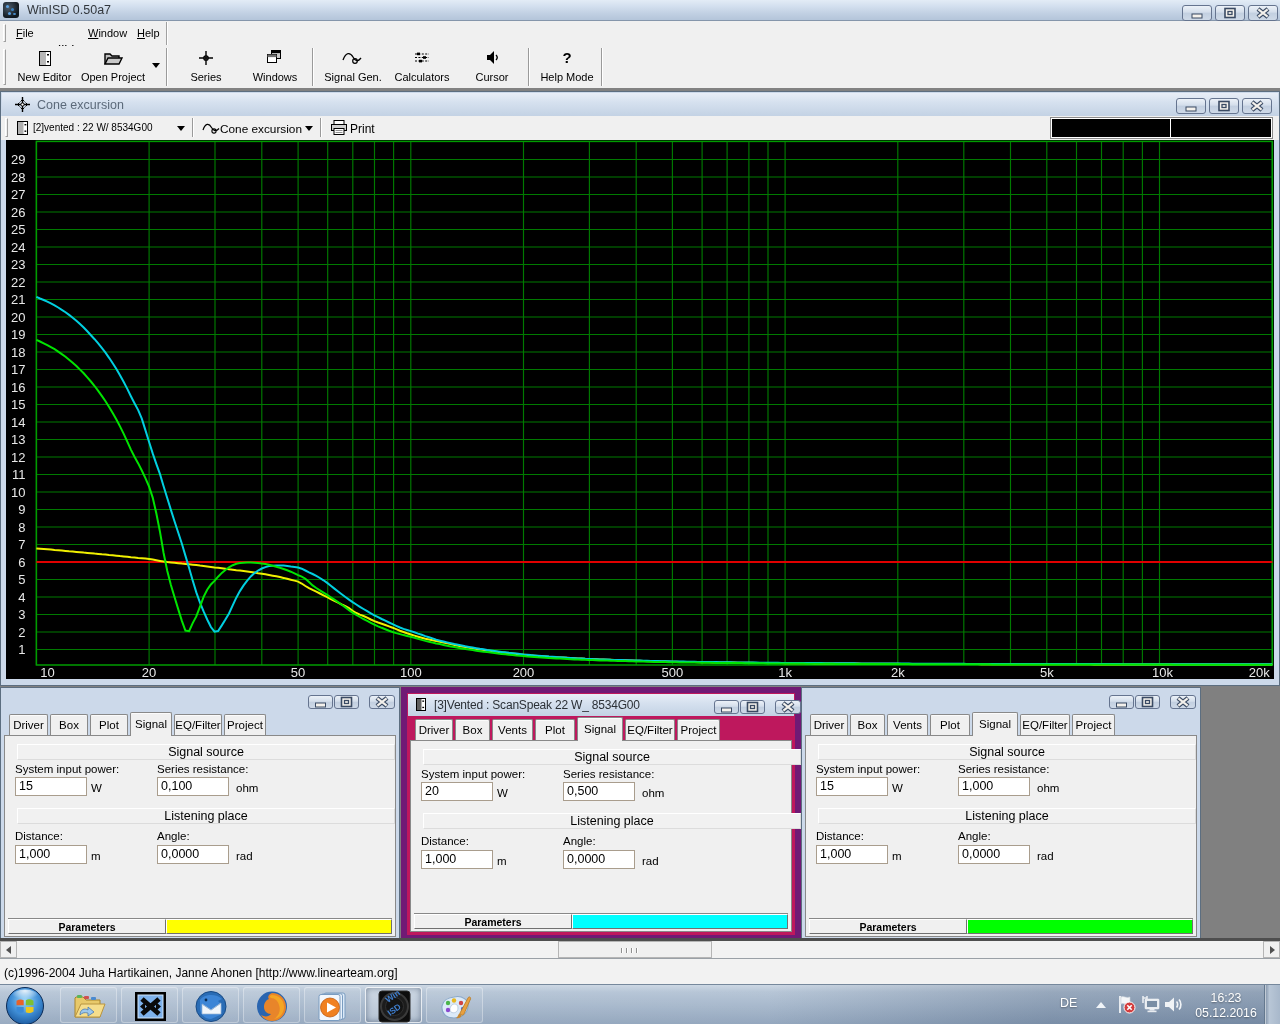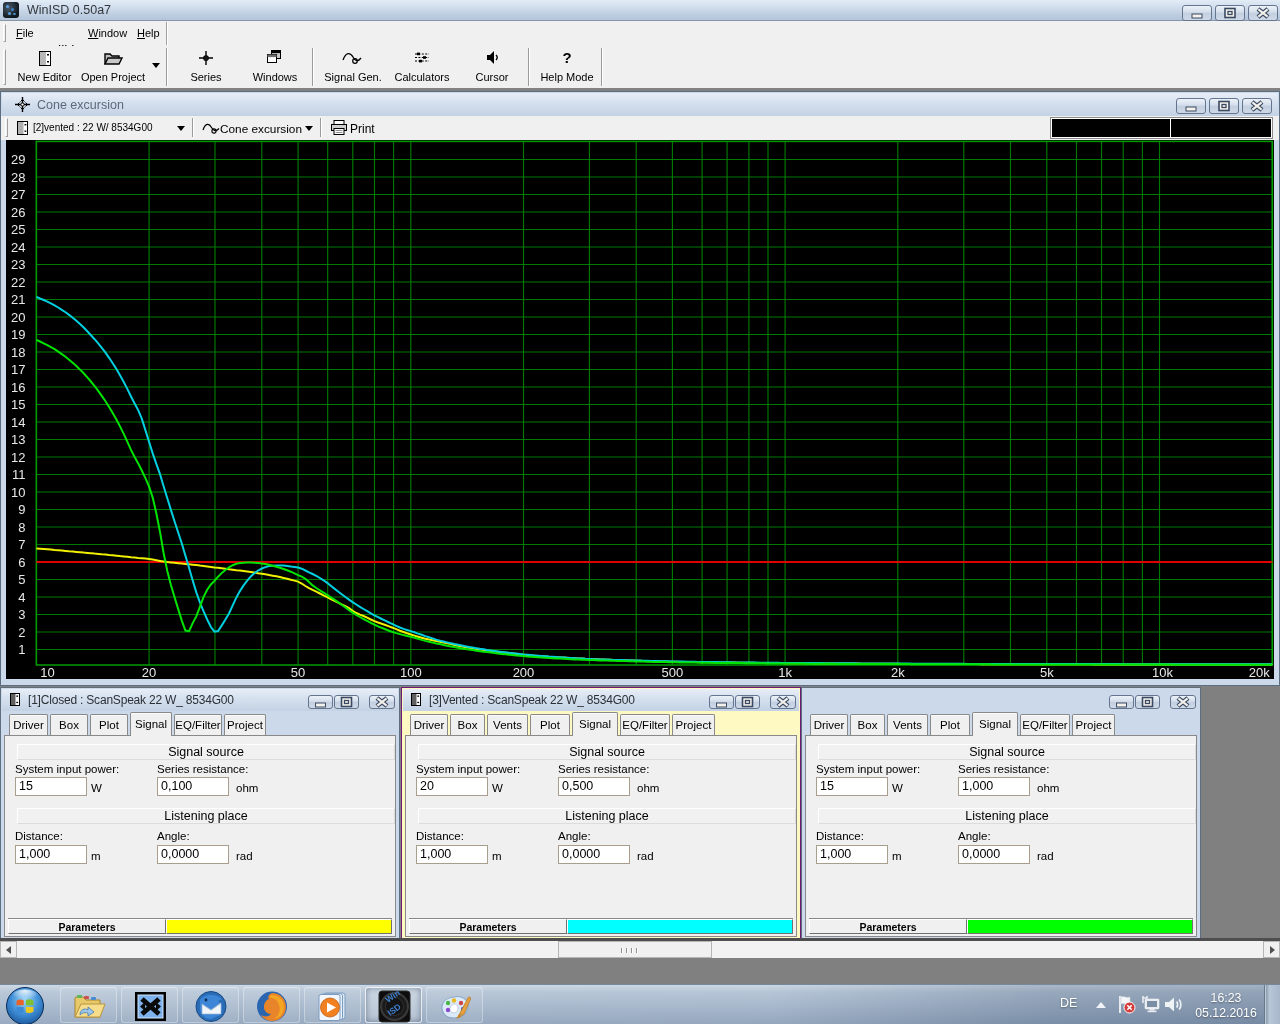--- a/index.html
+++ b/index.html
@@ -296,29 +296,20 @@
           <text x="666.4" y="536.5" text-anchor="middle">500</text>
           <text x="779.1" y="536.5" text-anchor="middle">1k</text>
           <text x="891.8" y="536.5" text-anchor="middle">2k</text>
           <text x="1040.8" y="536.5" text-anchor="middle">5k</text>
           <text x="1156.5" y="536.5" text-anchor="middle">10k</text>
           <text x="1253.2" y="536.5" text-anchor="middle">20k</text>
         </g>
       </svg>
     </div>
     <div class="abs" style="left:0px;top:687px;width:400px;height:254px;background:#ccd9ea;border:1px solid #5c6e80">
-      <div class="abs" style="left:1px;top:1px;right:1px;height:22px;background:linear-gradient(180deg,#e8eef7 0%,#d6e1ef 40%,#c3d2e4 100%)">
-        <svg class="abs" style="left:8px;top:4px" width="10" height="13" viewBox="0 0 10 13">
-          <rect x="0.5" y="0.5" width="9" height="12" fill="#606060" stroke="#000"></rect>
-          <rect x="5.5" y="1" width="3.5" height="11" fill="#fff"></rect>
-          <rect x="6.3" y="2.5" width="1.8" height="1.3" fill="#000"></rect>
-          <rect x="6.3" y="8.8" width="1.8" height="1.3" fill="#000"></rect>
-        </svg>
-        <div class="ptitle">[1]Closed : ScanSpeak 22 W_ 8534G00</div>
-      </div>
       <svg style="position:absolute;left:307px;top:7px" width="25" height="14" viewBox="0 0 25 14">
         <defs>
           <linearGradient id="bg3077" x1="0" y1="0" x2="0" y2="1">
             <stop offset="0" stop-color="#eef3f9"></stop>
             <stop offset="0.45" stop-color="#d4deeb"></stop>
             <stop offset="0.5" stop-color="#c2cfe0"></stop>
             <stop offset="1" stop-color="#cfdae8"></stop>
           </linearGradient>
         </defs>
         <rect x="0.5" y="0.5" width="24" height="13" rx="2.5" fill="url(#bg3077)" stroke="#65748f"></rect>
@@ -373,21 +364,21 @@
         <div class="finput" style="left:10px;top:109px">1,000</div>
         <div class="punit" style="left:86px;top:114px">m</div>
         <div class="finput" style="left:152px;top:109px">0,0000</div>
         <div class="punit" style="left:231px;top:114px">rad</div>
         <div class="params">
           <div class="ph">Parameters</div>
           <div class="pc" style="background:#ffff00"></div>
         </div>
       </div>
     </div>
-    <div class="abs" style="left:401px;top:687px;width:400px;height:254px;background:#fef9c3;border:1px solid #701a75">
+    <div class="abs" style="left:401px;top:687px;width:400px;height:254px;background:#be185d;border:6px solid #701a75">
       <div class="abs" style="left:1px;top:1px;right:1px;height:22px;background:linear-gradient(180deg,#e8eef7 0%,#d6e1ef 40%,#c3d2e4 100%)">
         <svg class="abs" style="left:8px;top:4px" width="10" height="13" viewBox="0 0 10 13">
           <rect x="0.5" y="0.5" width="9" height="12" fill="#606060" stroke="#000"></rect>
           <rect x="5.5" y="1" width="3.5" height="11" fill="#fff"></rect>
           <rect x="6.3" y="2.5" width="1.8" height="1.3" fill="#000"></rect>
           <rect x="6.3" y="8.8" width="1.8" height="1.3" fill="#000"></rect>
         </svg>
         <div class="ptitle">[3]Vented : ScanSpeak 22 W_ 8534G00</div>
       </div>
       <svg style="position:absolute;left:307px;top:7px" width="25" height="14" viewBox="0 0 25 14">
@@ -538,20 +529,23 @@
    <div class="abs" style="left:6px;top:4px;width:0;height:0;border-top:4px solid transparent;border-bottom:4px solid transparent;border-left:5px solid #505050"></div>
  </div>
  <div class="abs" style="left:558px;top:0;width:154px;height:17px;background:#f0f0f0;border:1px solid #b5b5b5">
    <div class="abs" style="left:62px;top:6px;width:2px;height:5px;border-left:1px solid #909090;border-right:1px solid #fff"></div>
    <div class="abs" style="left:67px;top:6px;width:2px;height:5px;border-left:1px solid #909090;border-right:1px solid #fff"></div>
    <div class="abs" style="left:72px;top:6px;width:2px;height:5px;border-left:1px solid #909090;border-right:1px solid #fff"></div>
    <div class="abs" style="left:77px;top:6px;width:2px;height:5px;border-left:1px solid #909090;border-right:1px solid #fff"></div>
  </div>
 </div>
 
+<div class="abs" style="left:0;top:958px;width:1280px;height:26px;background:#f2f2f2;border-top:1px solid #9aa0a6">
+ <div class="abs" style="left:4px;top:7px;font-size:12px;color:#000">(c)1996-2004 Juha Hartikainen, Janne Ahonen [http://www.linearteam.org]</div>
+</div>
 
 <div class="abs" style="left:0;top:984px;width:1280px;height:40px;background:linear-gradient(180deg,#c9d5e2 0%,#b2c2d4 18%,#a2b4c9 55%,#8ea2ba 100%);border-top:1px solid #76889c">
 <div class="abs" style="left:0;top:0;width:1280px;height:39px;background:linear-gradient(90deg,rgba(255,255,255,0.10) 0%,rgba(255,255,255,0.06) 60%,rgba(30,50,80,0.18) 82%,rgba(30,50,80,0.22) 100%)"></div>
 <svg class="abs" style="left:5px;top:1px" width="40" height="40" viewBox="0 0 40 40">
 <defs>
 <radialGradient id="orb1" cx="0.5" cy="0.35" r="0.75">
             <stop offset="0" stop-color="#9ed8fa"></stop>
             <stop offset="0.5" stop-color="#3f8ed6"></stop>
             <stop offset="1" stop-color="#124a8e"></stop>
           </radialGradient>

